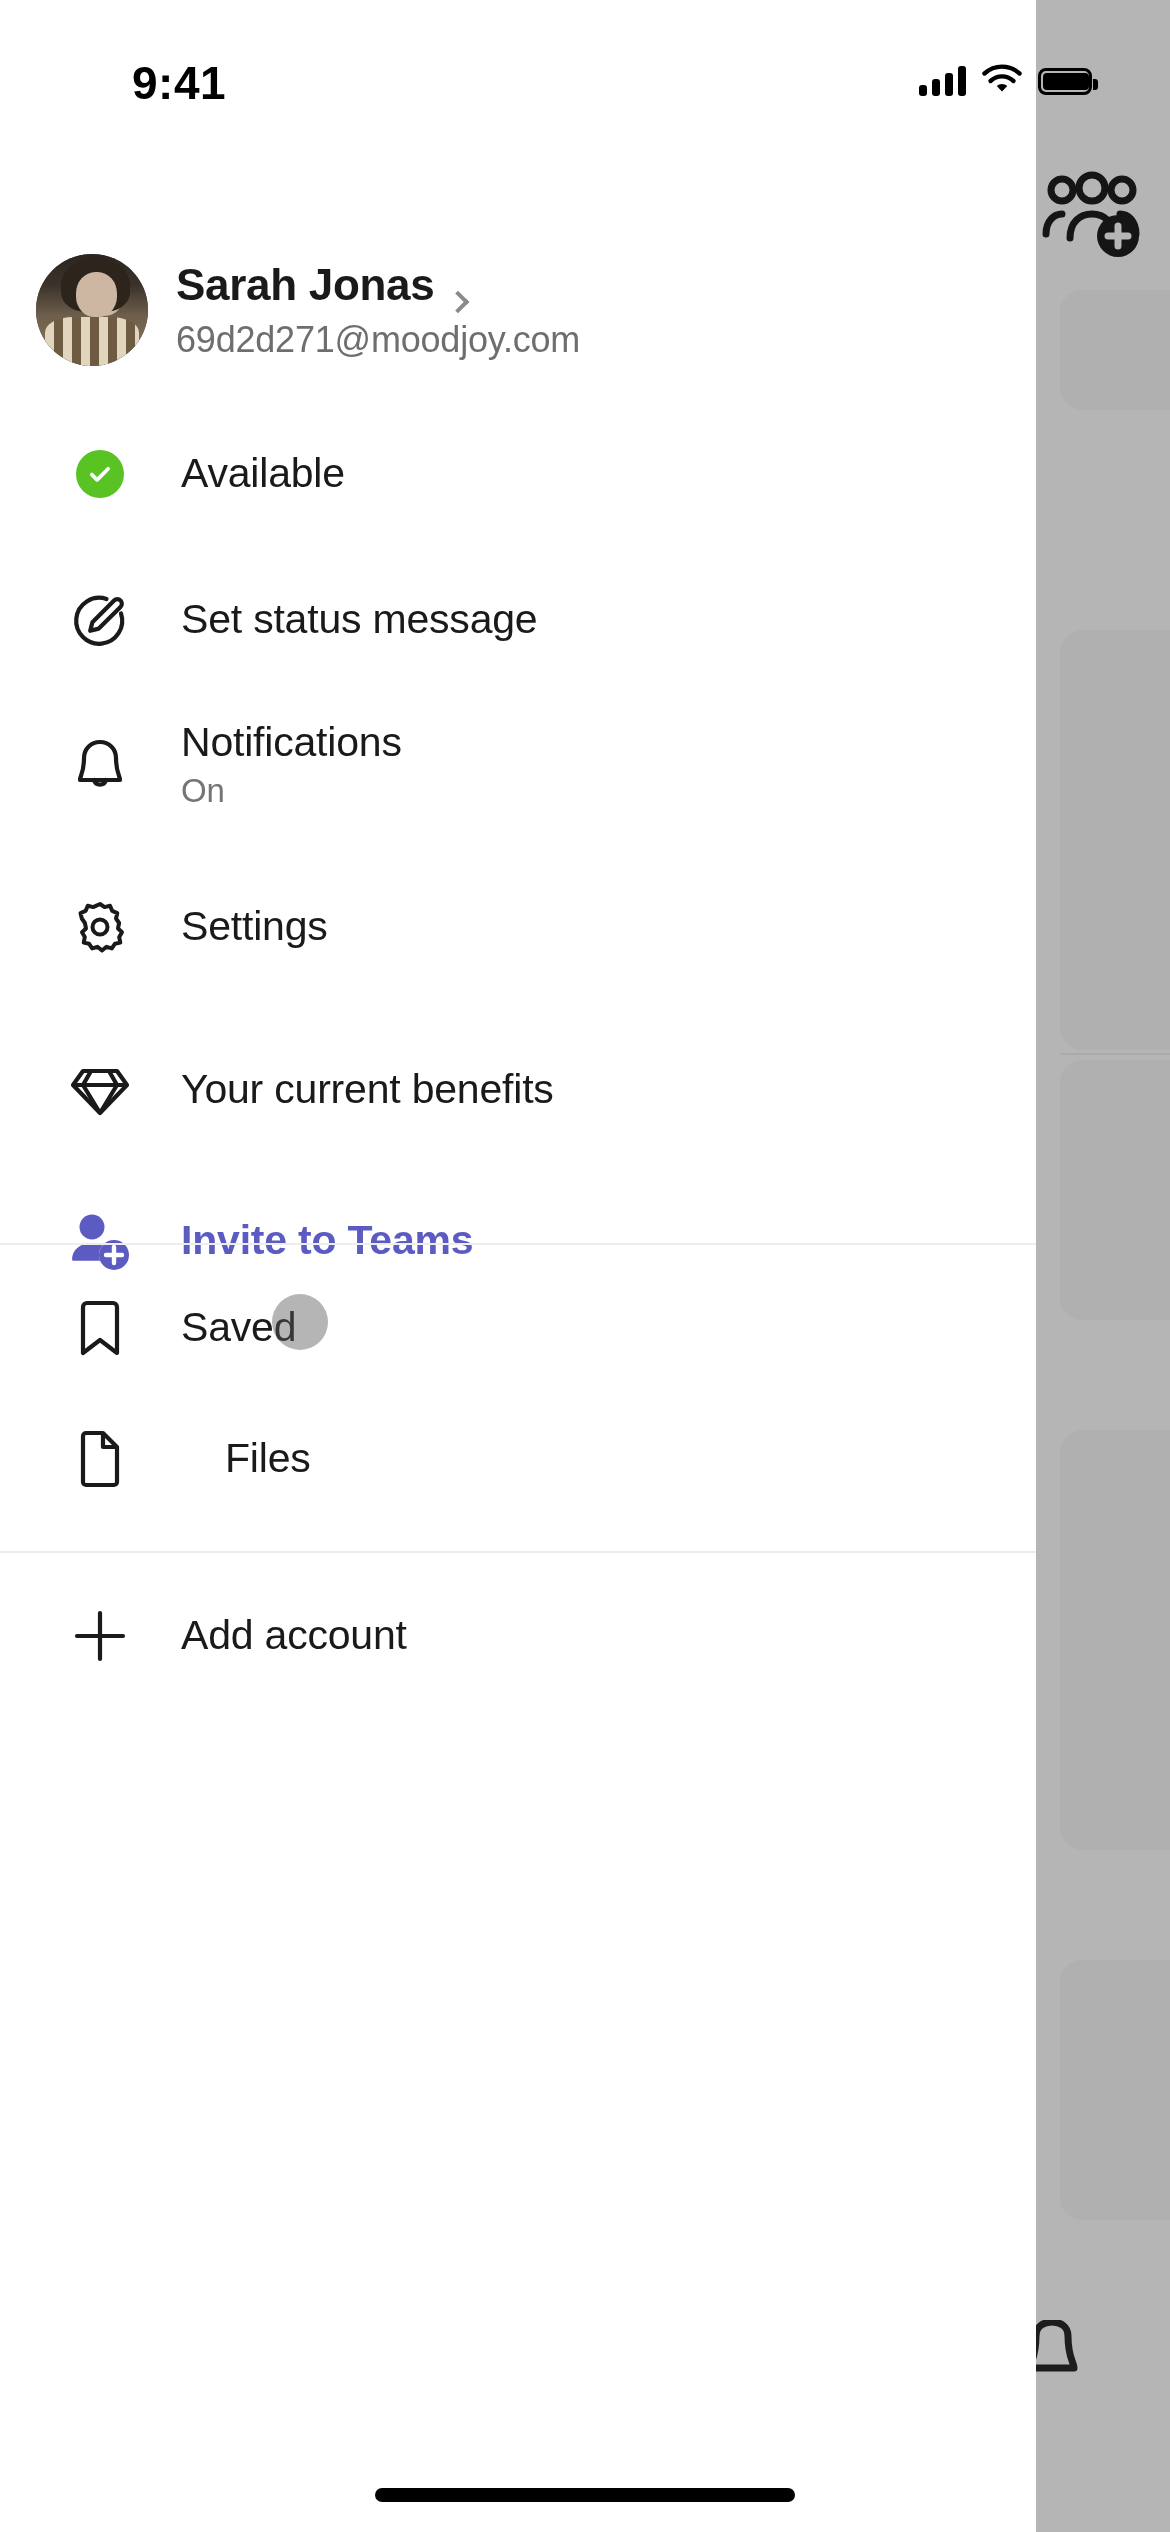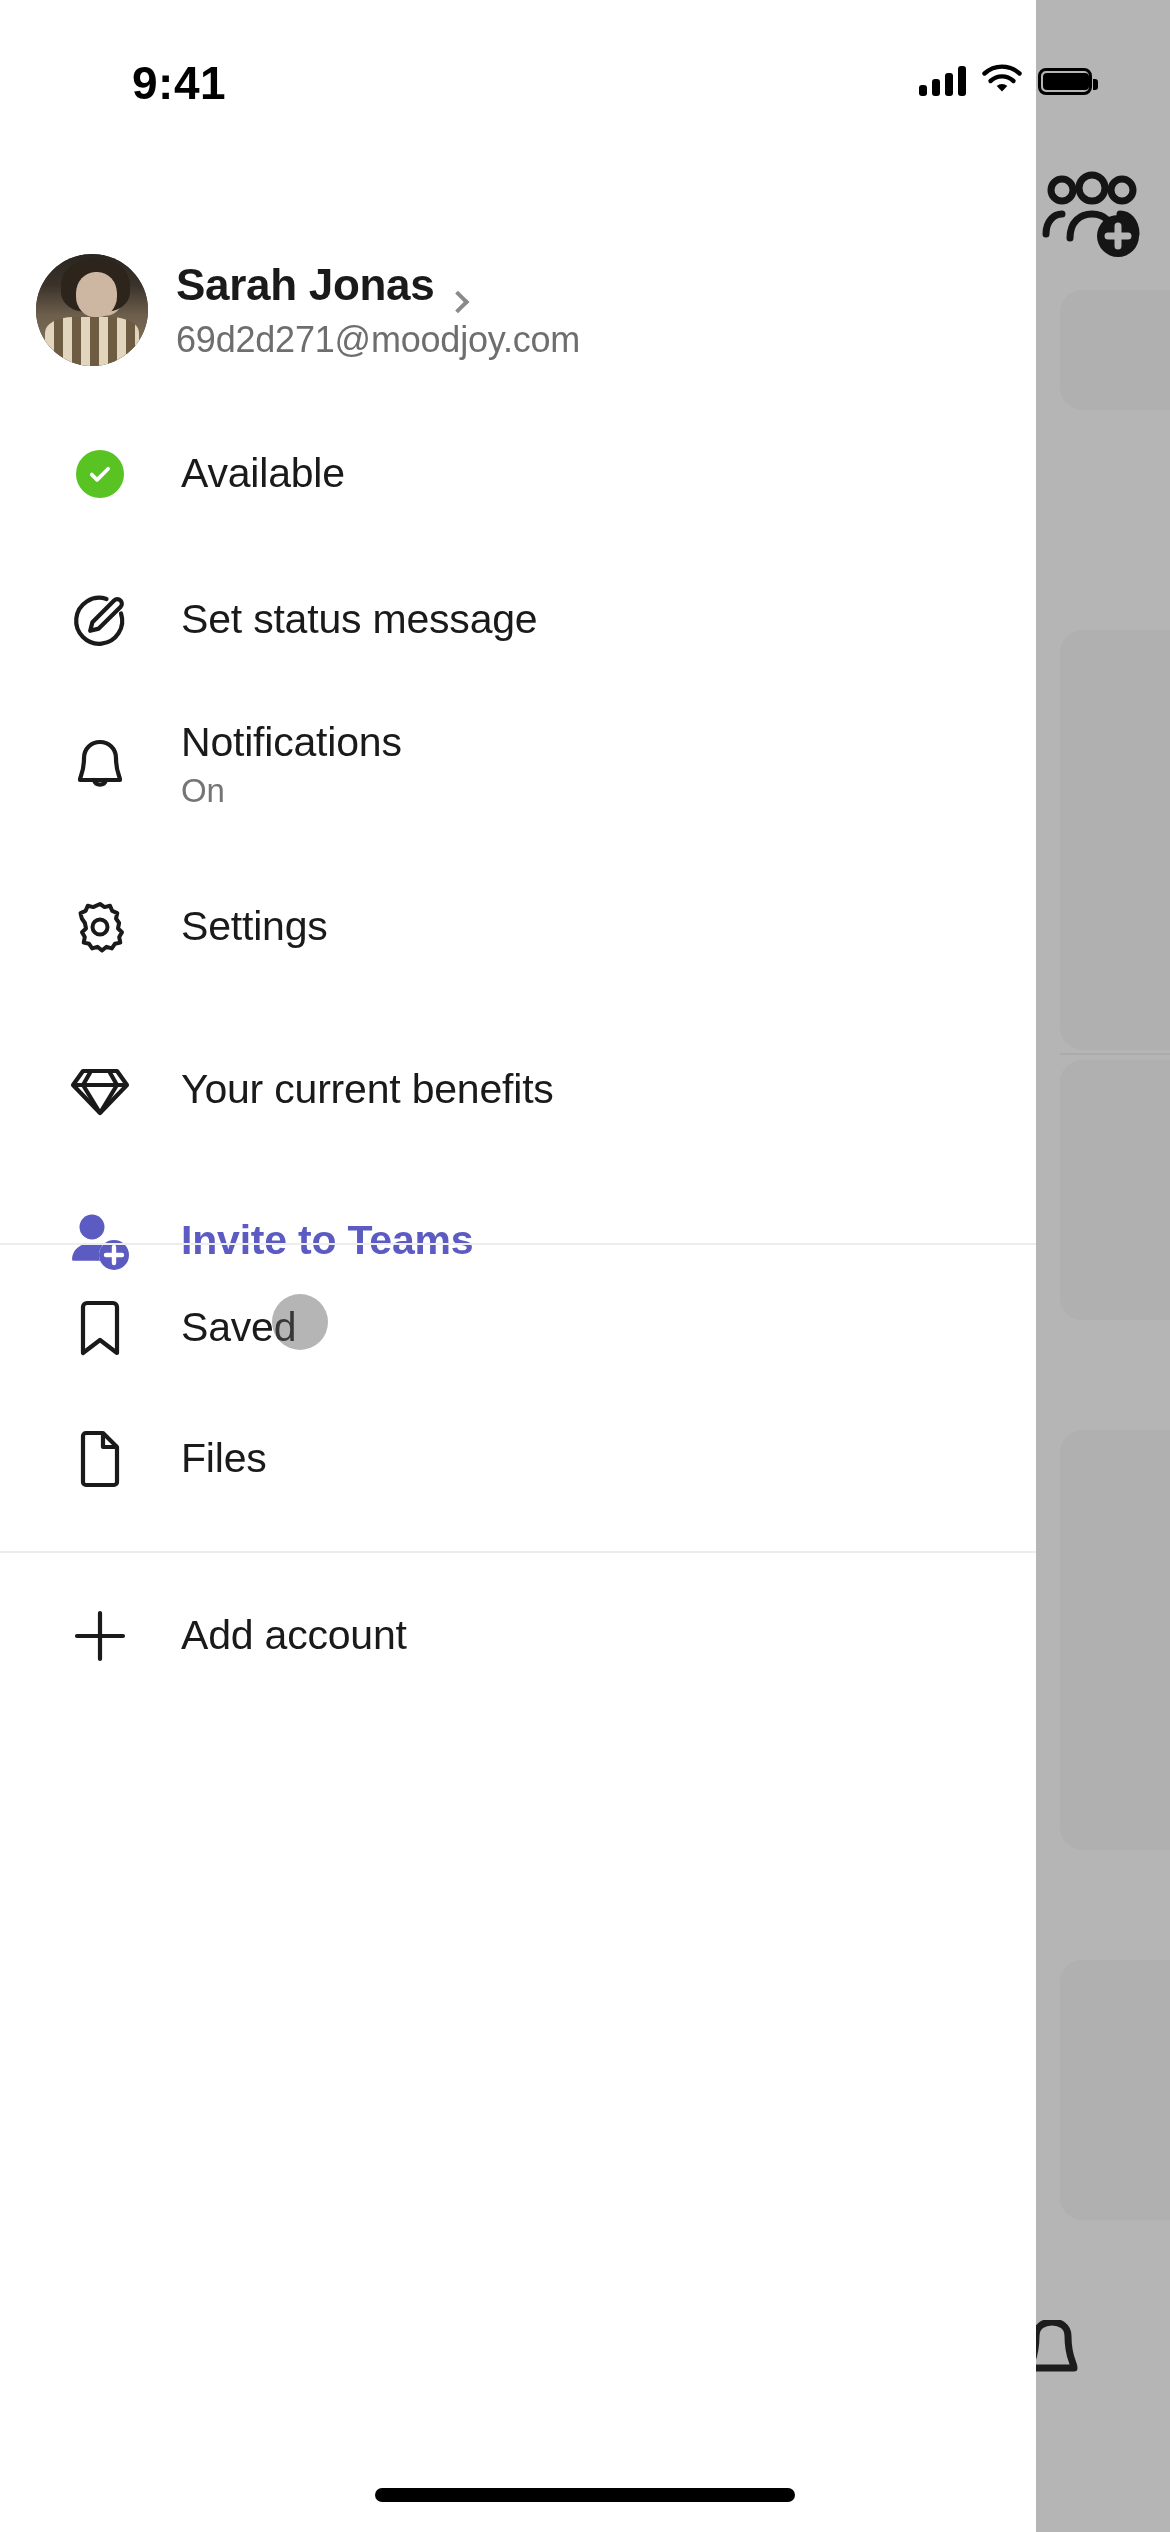--- a/index.html
+++ b/index.html
@@ -251,21 +251,21 @@
         <span class="ico">
           <svg width="50" height="62" viewBox="0 0 50 62" fill="none" xmlns="http://www.w3.org/2000/svg">
             <path d="M8 10a4 4 0 0 1 4-4h26a4 4 0 0 1 4 4v46L25 43 8 56V10z" stroke="#1a1a1a" stroke-width="4.2" stroke-linejoin="round"></path>
           </svg>
         </span>
         <span class="txt">
             <span class="label">Saved</span>
           </span>
       </div>
 
-      <div class="row" style="height:131px;">
+      <div class="row" style="height:131px;gap:44px;">
         <span class="ico">
           <svg width="52" height="62" viewBox="0 0 52 62" fill="none" xmlns="http://www.w3.org/2000/svg">
             <path d="M9 8a3 3 0 0 1 3-3h17l14 14v35a3 3 0 0 1-3 3H12a3 3 0 0 1-3-3V8z" stroke="#1a1a1a" stroke-width="4.2" stroke-linejoin="round"></path>
             <path d="M29 5v14h14" stroke="#1a1a1a" stroke-width="4.2" stroke-linejoin="round"></path>
           </svg>
         </span>
         <span class="txt">
             <span class="label">Files</span>
           </span>
       </div>

